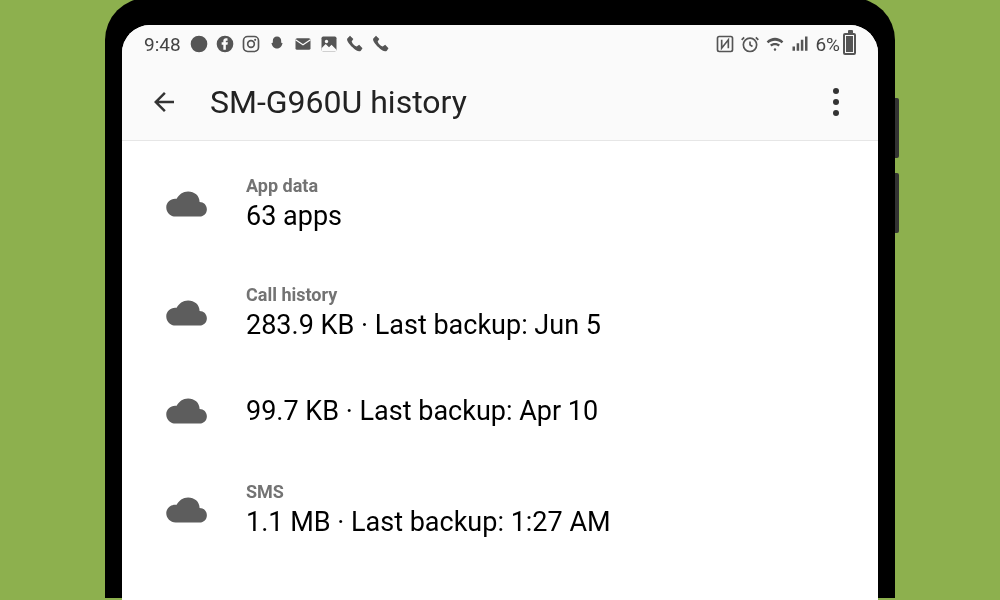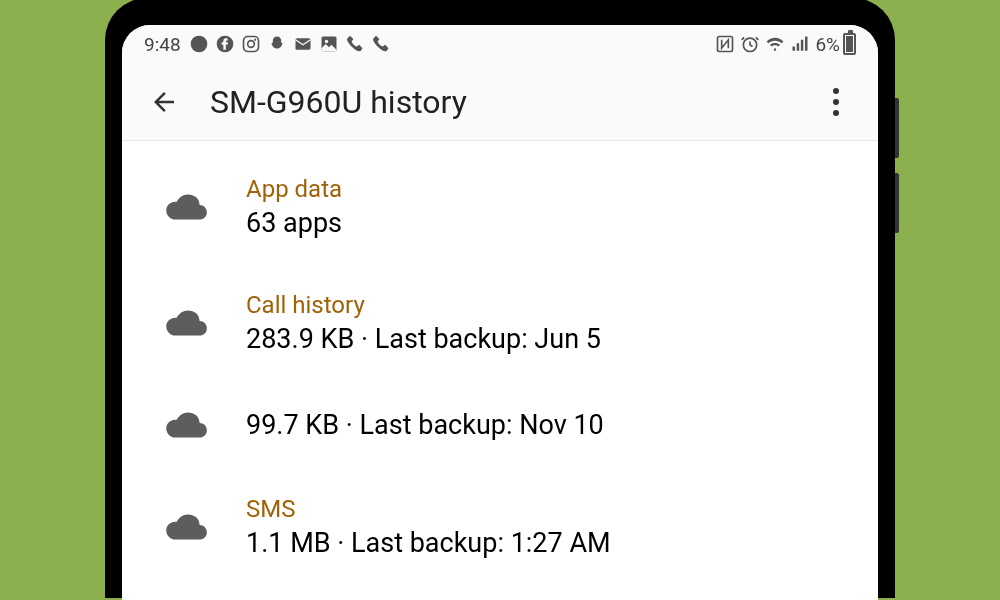--- a/index.html
+++ b/index.html
@@ -88,21 +88,21 @@
     .list { flex: 1; background: #fff; padding-top: 8px; overflow-y: hidden; }
     .item {
       display: flex;
       align-items: center;
       padding: 26px 30px 26px 38px;
       gap: 36px;
     }
     .cloud-icon { width: 50px; height: 36px; flex-shrink: 0; }
     .cloud-icon svg { width: 100%; height: 100%; fill: #5d5d5d; }
     .item-text { display: flex; flex-direction: column; gap: 4px; }
-    .item-title { font-size: 24px; color: #a16207; font-weight: 400; }
+    .item-title { font-size: 18px; color: #737373; font-weight: 700; }
     .item-sub { font-size: 27px; color: #000000; font-weight: 400; }
     .batt { display:inline-flex; align-items:center; gap:3px; font-size:19px; }
     .batt-icon { width:13px; height:22px; border:2px solid #555; border-radius:2px; position:relative; display:inline-block; }
     .batt-icon::before { content:""; position:absolute; top:-5px; left:3px; width:5px; height:3px; background:#555; border-radius:1px 1px 0 0;}
     .batt-icon::after { content:""; position:absolute; bottom:1px; left:1px; right:1px; height:88%; background:#555; }
   </style>
 </head>
 <body>
 
 <div class="phone-frame">
@@ -225,21 +225,21 @@
         <div class="item-text">
           <div class="item-title">Call history</div>
           <div class="item-sub">283.9 KB · Last backup: Jun 5</div>
         </div>
       </div>
       <div class="item">
         <div class="cloud-icon"><svg viewBox="0 0 24 16">
               <path d="M19 7c0-3-2.5-5-5.5-5C11 2 9 3.5 8 5.5 5.5 5 3 7 3 9.5 3 12 5 14 7.5 14H19c2 0 3.5-1.5 3.5-3.5S21 7 19 7z"></path>
             </svg></div>
         <div class="item-text">
-          <div class="item-sub">99.7 KB · Last backup: Nov 10</div>
+          <div class="item-sub">99.7 KB · Last backup: Apr 10</div>
         </div>
       </div>
       <div class="item">
         <div class="cloud-icon"><svg viewBox="0 0 24 16">
               <path d="M19 7c0-3-2.5-5-5.5-5C11 2 9 3.5 8 5.5 5.5 5 3 7 3 9.5 3 12 5 14 7.5 14H19c2 0 3.5-1.5 3.5-3.5S21 7 19 7z"></path>
             </svg></div>
         <div class="item-text">
           <div class="item-title">SMS</div>
           <div class="item-sub">1.1 MB · Last backup: 1:27 AM</div>
         </div>

